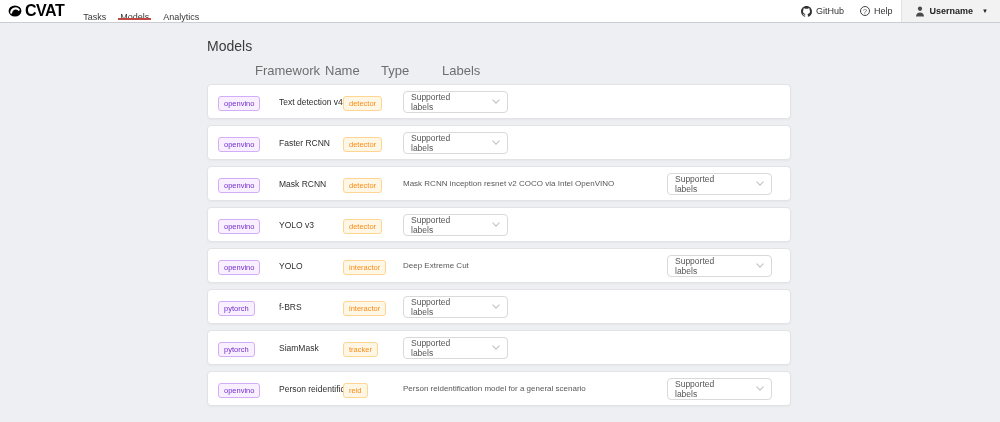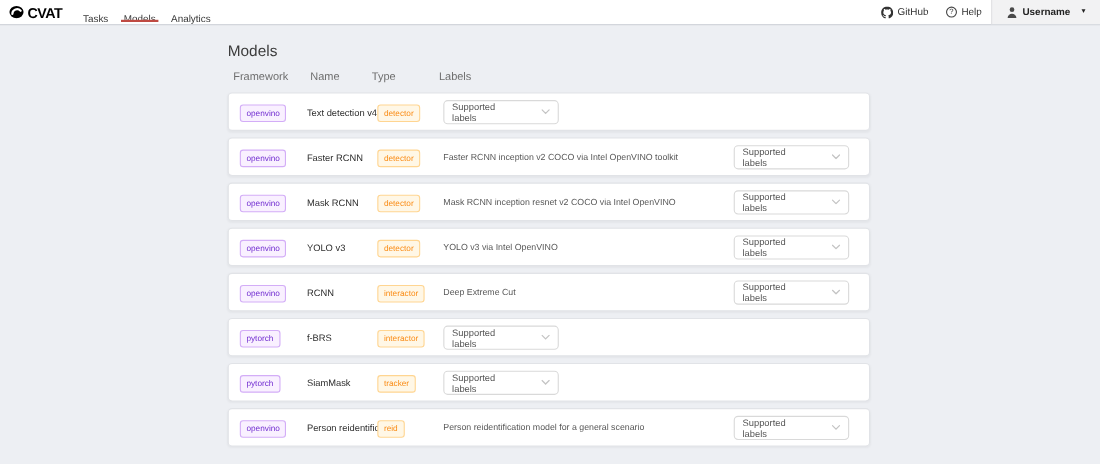--- a/index.html
+++ b/index.html
@@ -11,21 +11,21 @@
   }
 
   
   .navbar {
     height:23px; background:#ffffff; border-bottom:1px solid #c9cdd4;
     display:flex; align-items:stretch; padding-left:8px;
     font-size:9px; color:#3d3d3d; position:relative;
   }
   .nav-left { display:flex; align-items:center; }
   .logo { display:flex; align-items:center; gap:3px; margin-right:12px; }
-  .logo-text { font-weight:bold; font-size:13px; letter-spacing:-0.5px; color:#000;text-align:right; }
+  .logo-text { font-weight:bold; font-size:16px; letter-spacing:-0.5px; color:#000;text-align:right; }
   .main-nav { display:flex; align-items:center; height:100%; }
   .nav-item { position:relative; padding:0 7px; height:100%; display:flex; align-items:flex-end; cursor:pointer; color:#383838; }
   .nav-item.active::after {
     content:""; position:absolute; left:5px; right:5px; bottom:2px; height:2px;
     background: var(--nav_active_underline, #bf4a42);
   }
   .nav-right { margin-left:auto; display:flex; align-items:stretch; }
   .nav-link { display:flex; align-items:center; gap:4px; padding:0 8px; cursor:pointer; color:#333; }
   .user-section {
     display:flex; align-items:center; gap:5px; padding:0 12px 0 13px; cursor:pointer;
@@ -35,21 +35,21 @@
   .caret { font-size:6px; color:#222; margin-left:4px; }
 
   
   .content { padding:14px 0 0 207px; }
   .page-title { font-size:14px; font-weight:400; color:#3b3b3b; line-height:18px; }
 
   .table-wrap { width:584px; }
   .table-header {
     display:grid; grid-template-columns:70px 56px 61px 267px 1fr;
     padding-left:5px; margin-top:9px; margin-bottom:7px;
-    font-size:10px; color:#6e6e6e; line-height:13px;
+    font-size:13px; color:#6e6e6e; line-height:13px;margin-left:43px;
   }
   .rows {}
   .model-row {
     display:grid; grid-template-columns:61px 64px 60px 264px 1fr;
     align-items:center;
     background:#fff; border:1px solid #e1e3e7; border-radius:4px;
     min-height:35px; margin-bottom:6px; padding:5px 10px;
     box-shadow:0 1px 2px rgba(0,0,0,0.04);
   }
   .tag {
@@ -171,21 +171,20 @@
   </div>
 
   <div class="model-row">
     <span class="cell-framework">
       <span class="tag tag-purple">openvino</span>
     </span>
     <span class="cell-name">Faster RCNN</span>
     <span class="cell-type">
       <span class="tag tag-orange">detector</span>
     </span>
-    <span class="cell-desc">Faster RCNN inception v2 COCO via Intel OpenVINO toolkit</span>
     <span class="cell-labels">
       <span class="labels-select">
         <span>Supported labels</span>
         <span class="select-arrow">
           <svg width="8" height="5" viewBox="0 0 10 6">
                   <path d="M1 1l4 4 4-4" stroke="#c4c4c4" stroke-width="1.4" fill="none" stroke-linecap="round"></path>
                 </svg>
         </span>
       </span>
     </span>
@@ -213,38 +212,37 @@
   </div>
 
   <div class="model-row">
     <span class="cell-framework">
       <span class="tag tag-purple">openvino</span>
     </span>
     <span class="cell-name">YOLO v3</span>
     <span class="cell-type">
       <span class="tag tag-orange">detector</span>
     </span>
-    <span class="cell-desc">YOLO v3 via Intel OpenVINO</span>
-    <span class="cell-labels">
-      <span class="labels-select">
-        <span>Supported labels</span>
-        <span class="select-arrow">
-          <svg width="8" height="5" viewBox="0 0 10 6">
-                  <path d="M1 1l4 4 4-4" stroke="#c4c4c4" stroke-width="1.4" fill="none" stroke-linecap="round"></path>
-                </svg>
-        </span>
-      </span>
-    </span>
-  </div>
-
-  <div class="model-row">
-    <span class="cell-framework">
-      <span class="tag tag-purple">openvino</span>
-    </span>
-    <span class="cell-name">RCNN</span>
+    <span class="cell-labels">
+      <span class="labels-select">
+        <span>Supported labels</span>
+        <span class="select-arrow">
+          <svg width="8" height="5" viewBox="0 0 10 6">
+                  <path d="M1 1l4 4 4-4" stroke="#c4c4c4" stroke-width="1.4" fill="none" stroke-linecap="round"></path>
+                </svg>
+        </span>
+      </span>
+    </span>
+  </div>
+
+  <div class="model-row">
+    <span class="cell-framework">
+      <span class="tag tag-purple">openvino</span>
+    </span>
+    <span class="cell-name">YOLO</span>
     <span class="cell-type">
       <span class="tag tag-orange">interactor</span>
     </span>
     <span class="cell-desc">Deep Extreme Cut</span>
     <span class="cell-labels">
       <span class="labels-select">
         <span>Supported labels</span>
         <span class="select-arrow">
           <svg width="8" height="5" viewBox="0 0 10 6">
                   <path d="M1 1l4 4 4-4" stroke="#c4c4c4" stroke-width="1.4" fill="none" stroke-linecap="round"></path>

